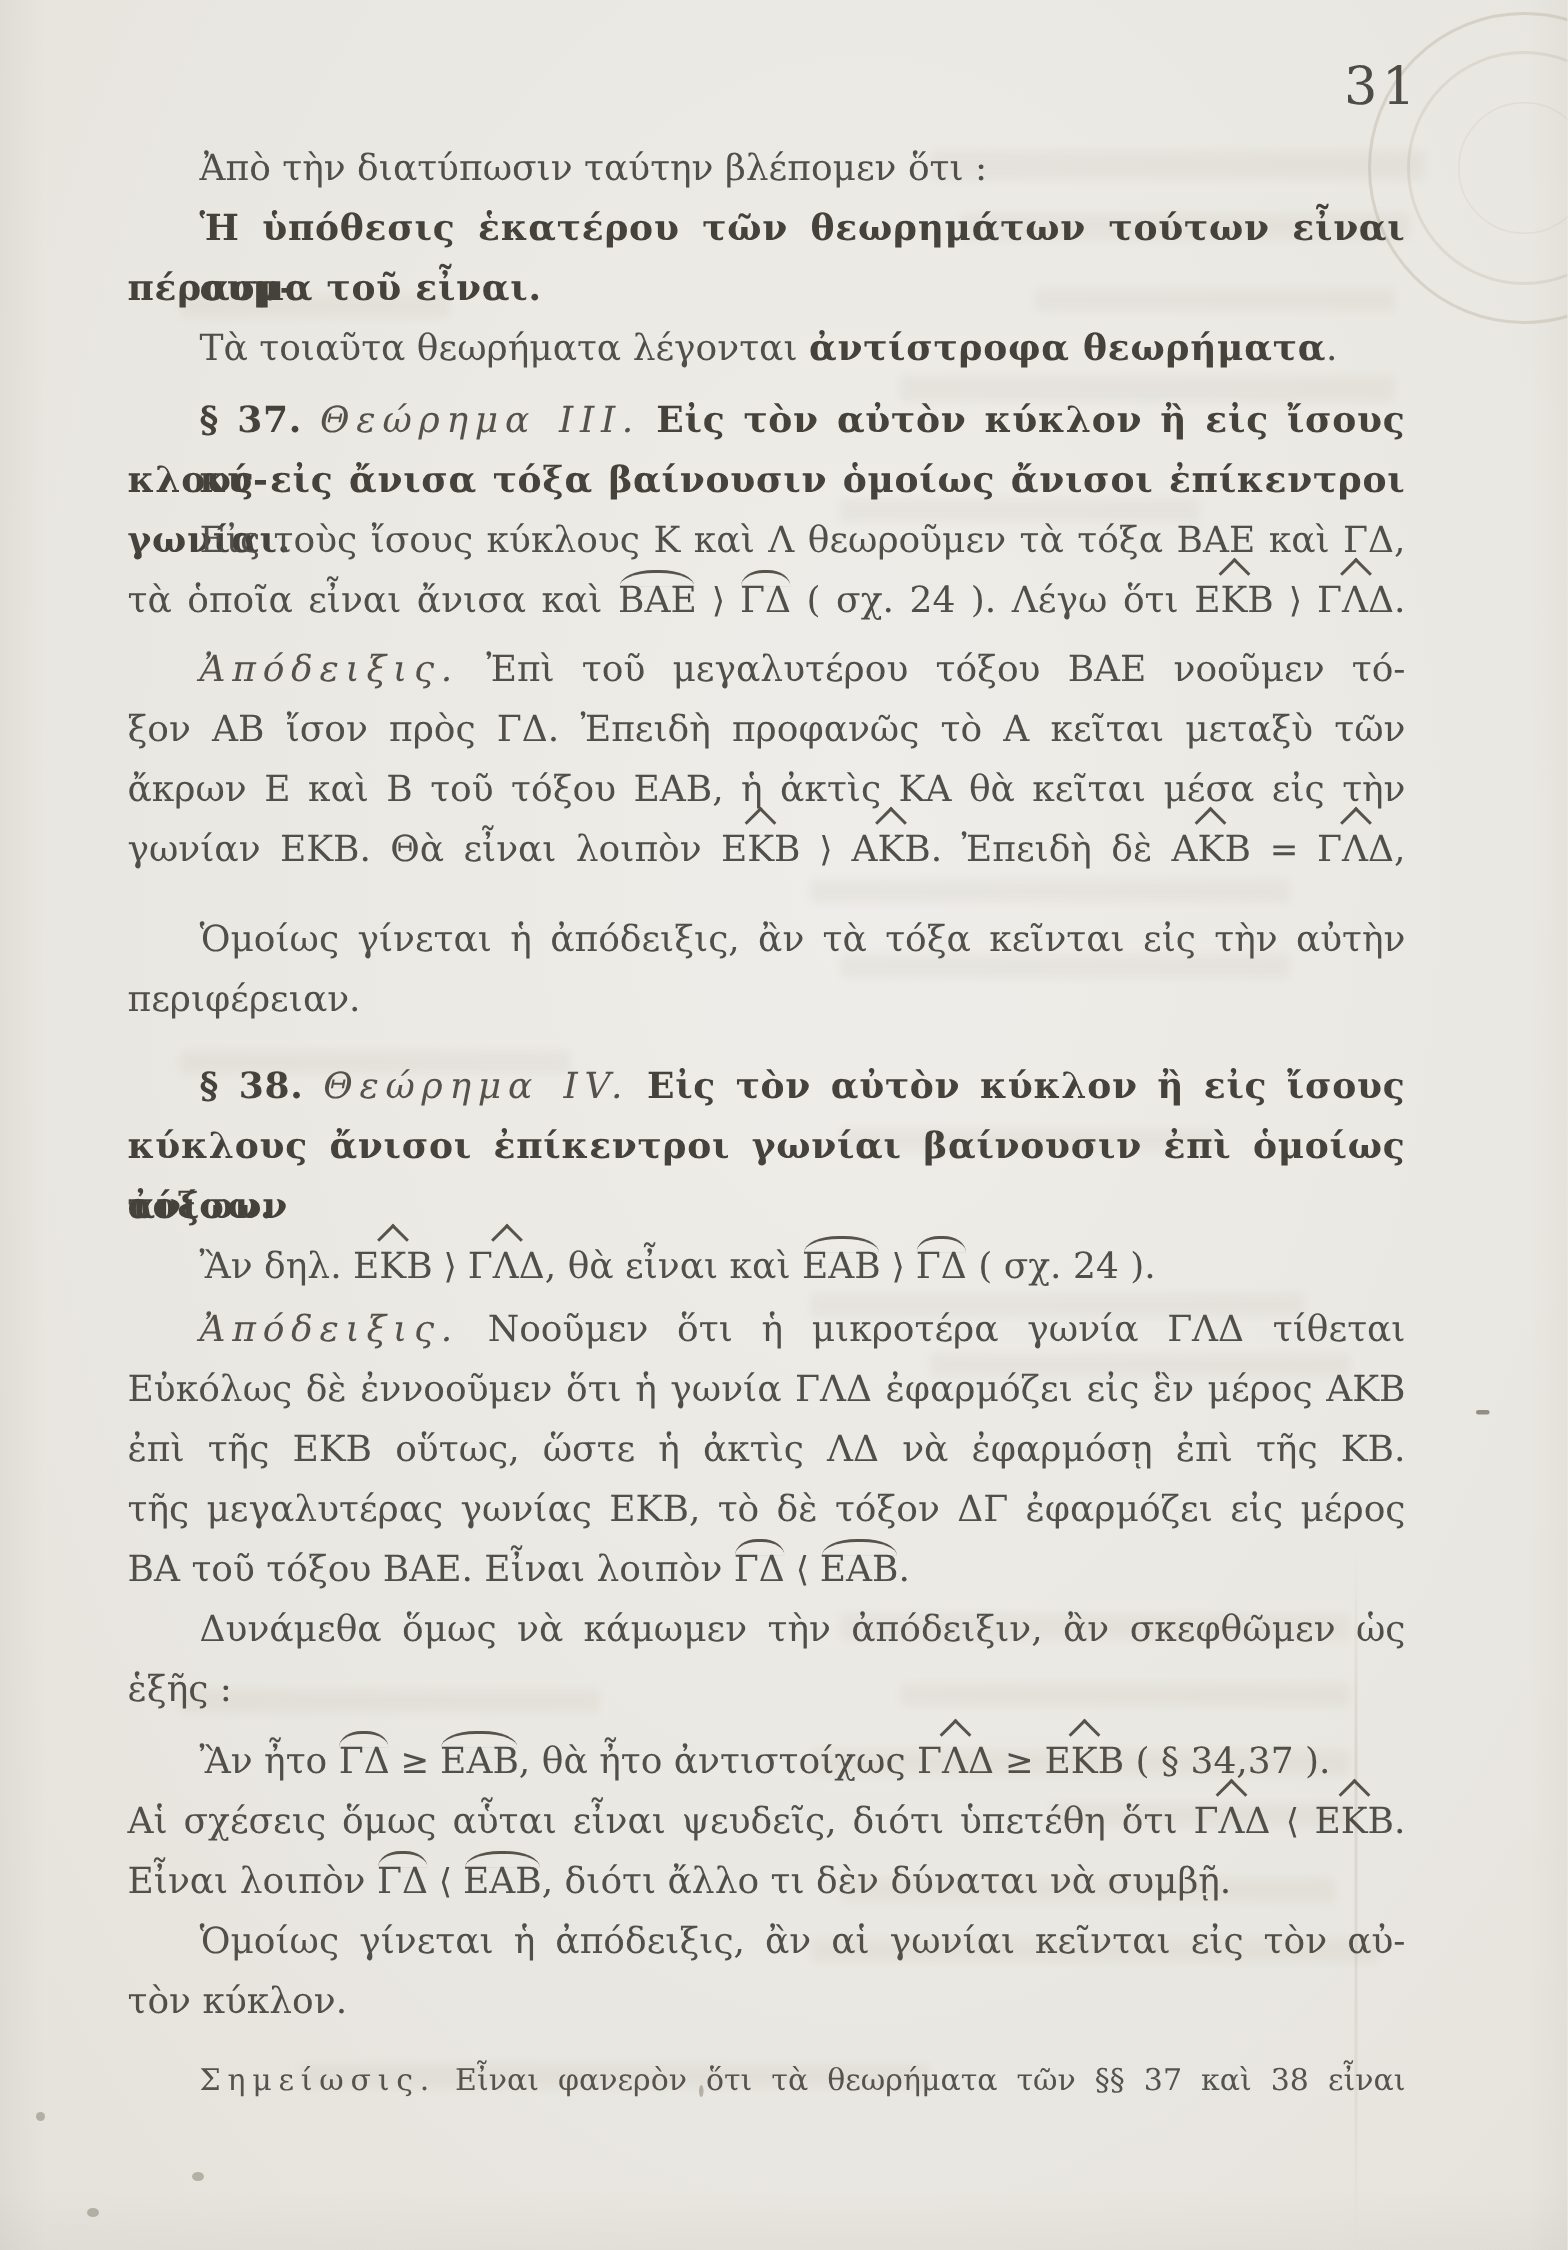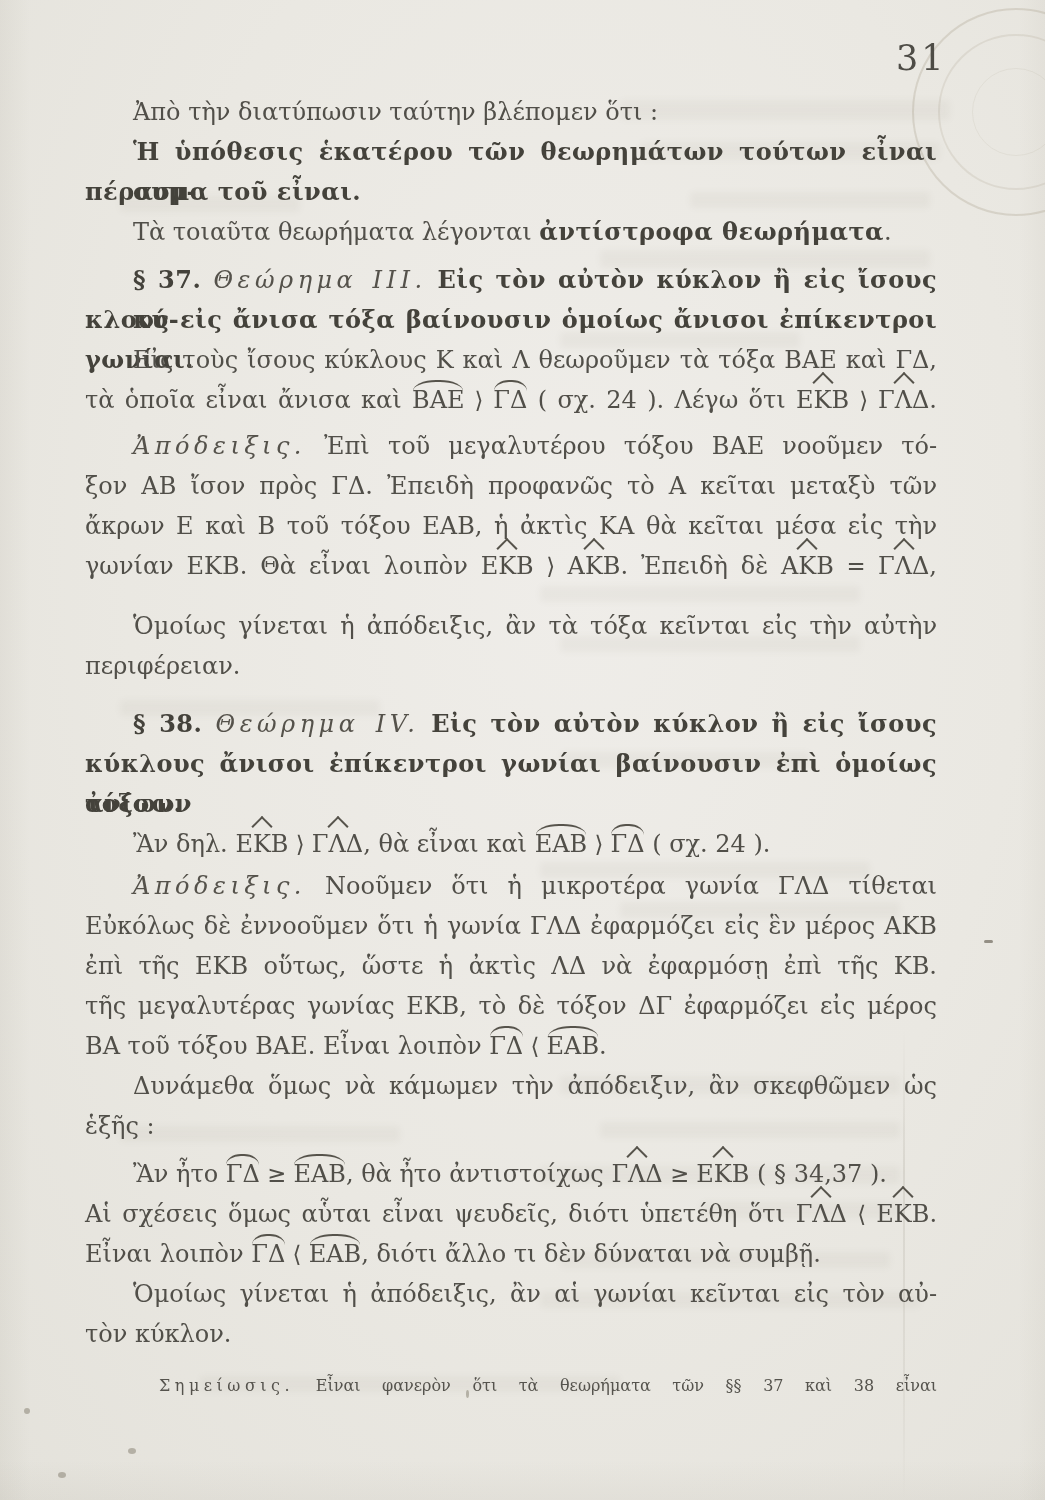--- a/index.html
+++ b/index.html
@@ -41,21 +41,21 @@
   .dash-mark{position:absolute;left:984px;top:940px;width:9px;height:3px;background:#6f6a5e;opacity:.7;border-radius:2px;}
 
   
   .text{
     position:absolute;left:85px;top:92px;width:852px;
     font-size:24px;color:#514f49;
   }
   .line{height:40px;line-height:40px;white-space:nowrap;}
   .line.just{text-align:justify;text-align-last:justify;white-space:normal;}
   .line.ind{padding-left:48px;}
-  .line.note{height:36px;line-height:36px;font-size:16px;color:#55534d;margin-left:26px;}
+  .line.note{height:36px;line-height:36px;font-size:20px;color:#55534d;}
   .b{font-weight:bold;color:#44423b;letter-spacing:.5px;}
   .em{font-style:italic;letter-spacing:4.5px;color:#55524b;}
   .spx{letter-spacing:4.5px;}
   .sym{font-family:"DejaVu Sans","DejaVu Serif",sans-serif;font-size:.95em;}
   
   .m{position:relative;display:inline-block;line-height:1.15;vertical-align:baseline;}
   .m.arc::before{
     content:"";position:absolute;left:2%;right:2%;top:-7px;height:9px;
     border-top:2.5px solid #56534b;
     border-radius:55% 55% 0 0 / 120% 120% 0 0;

